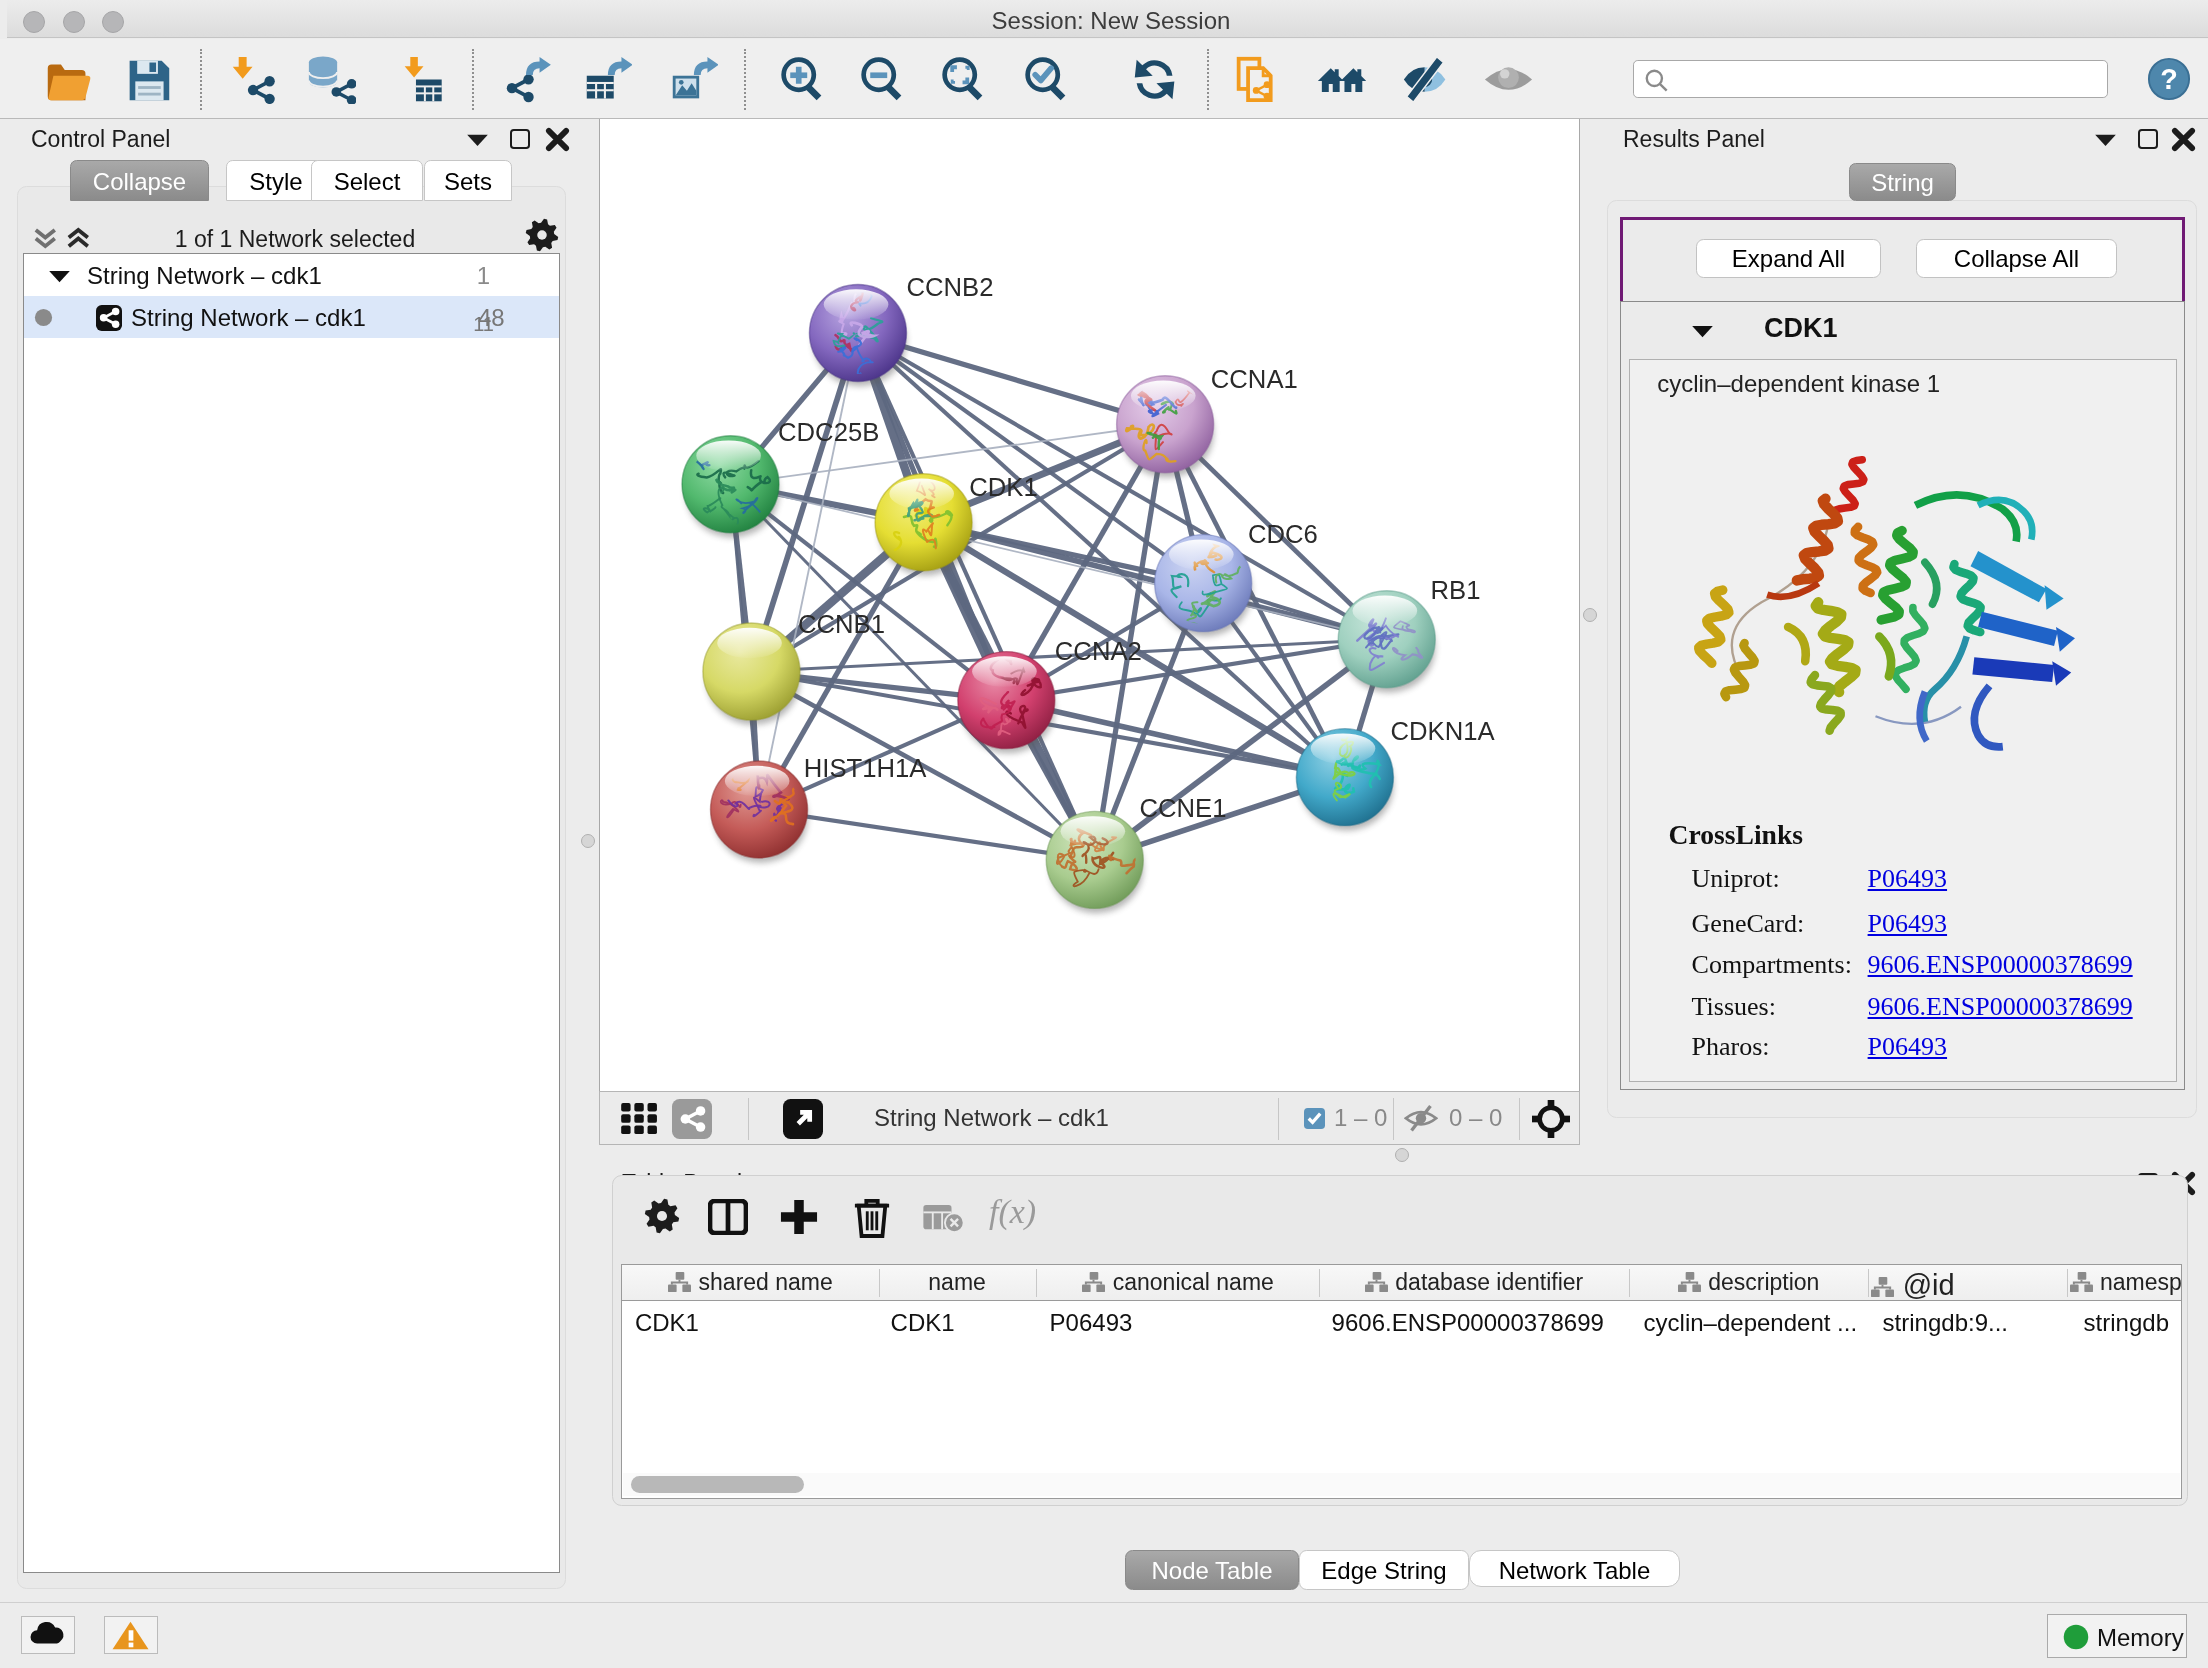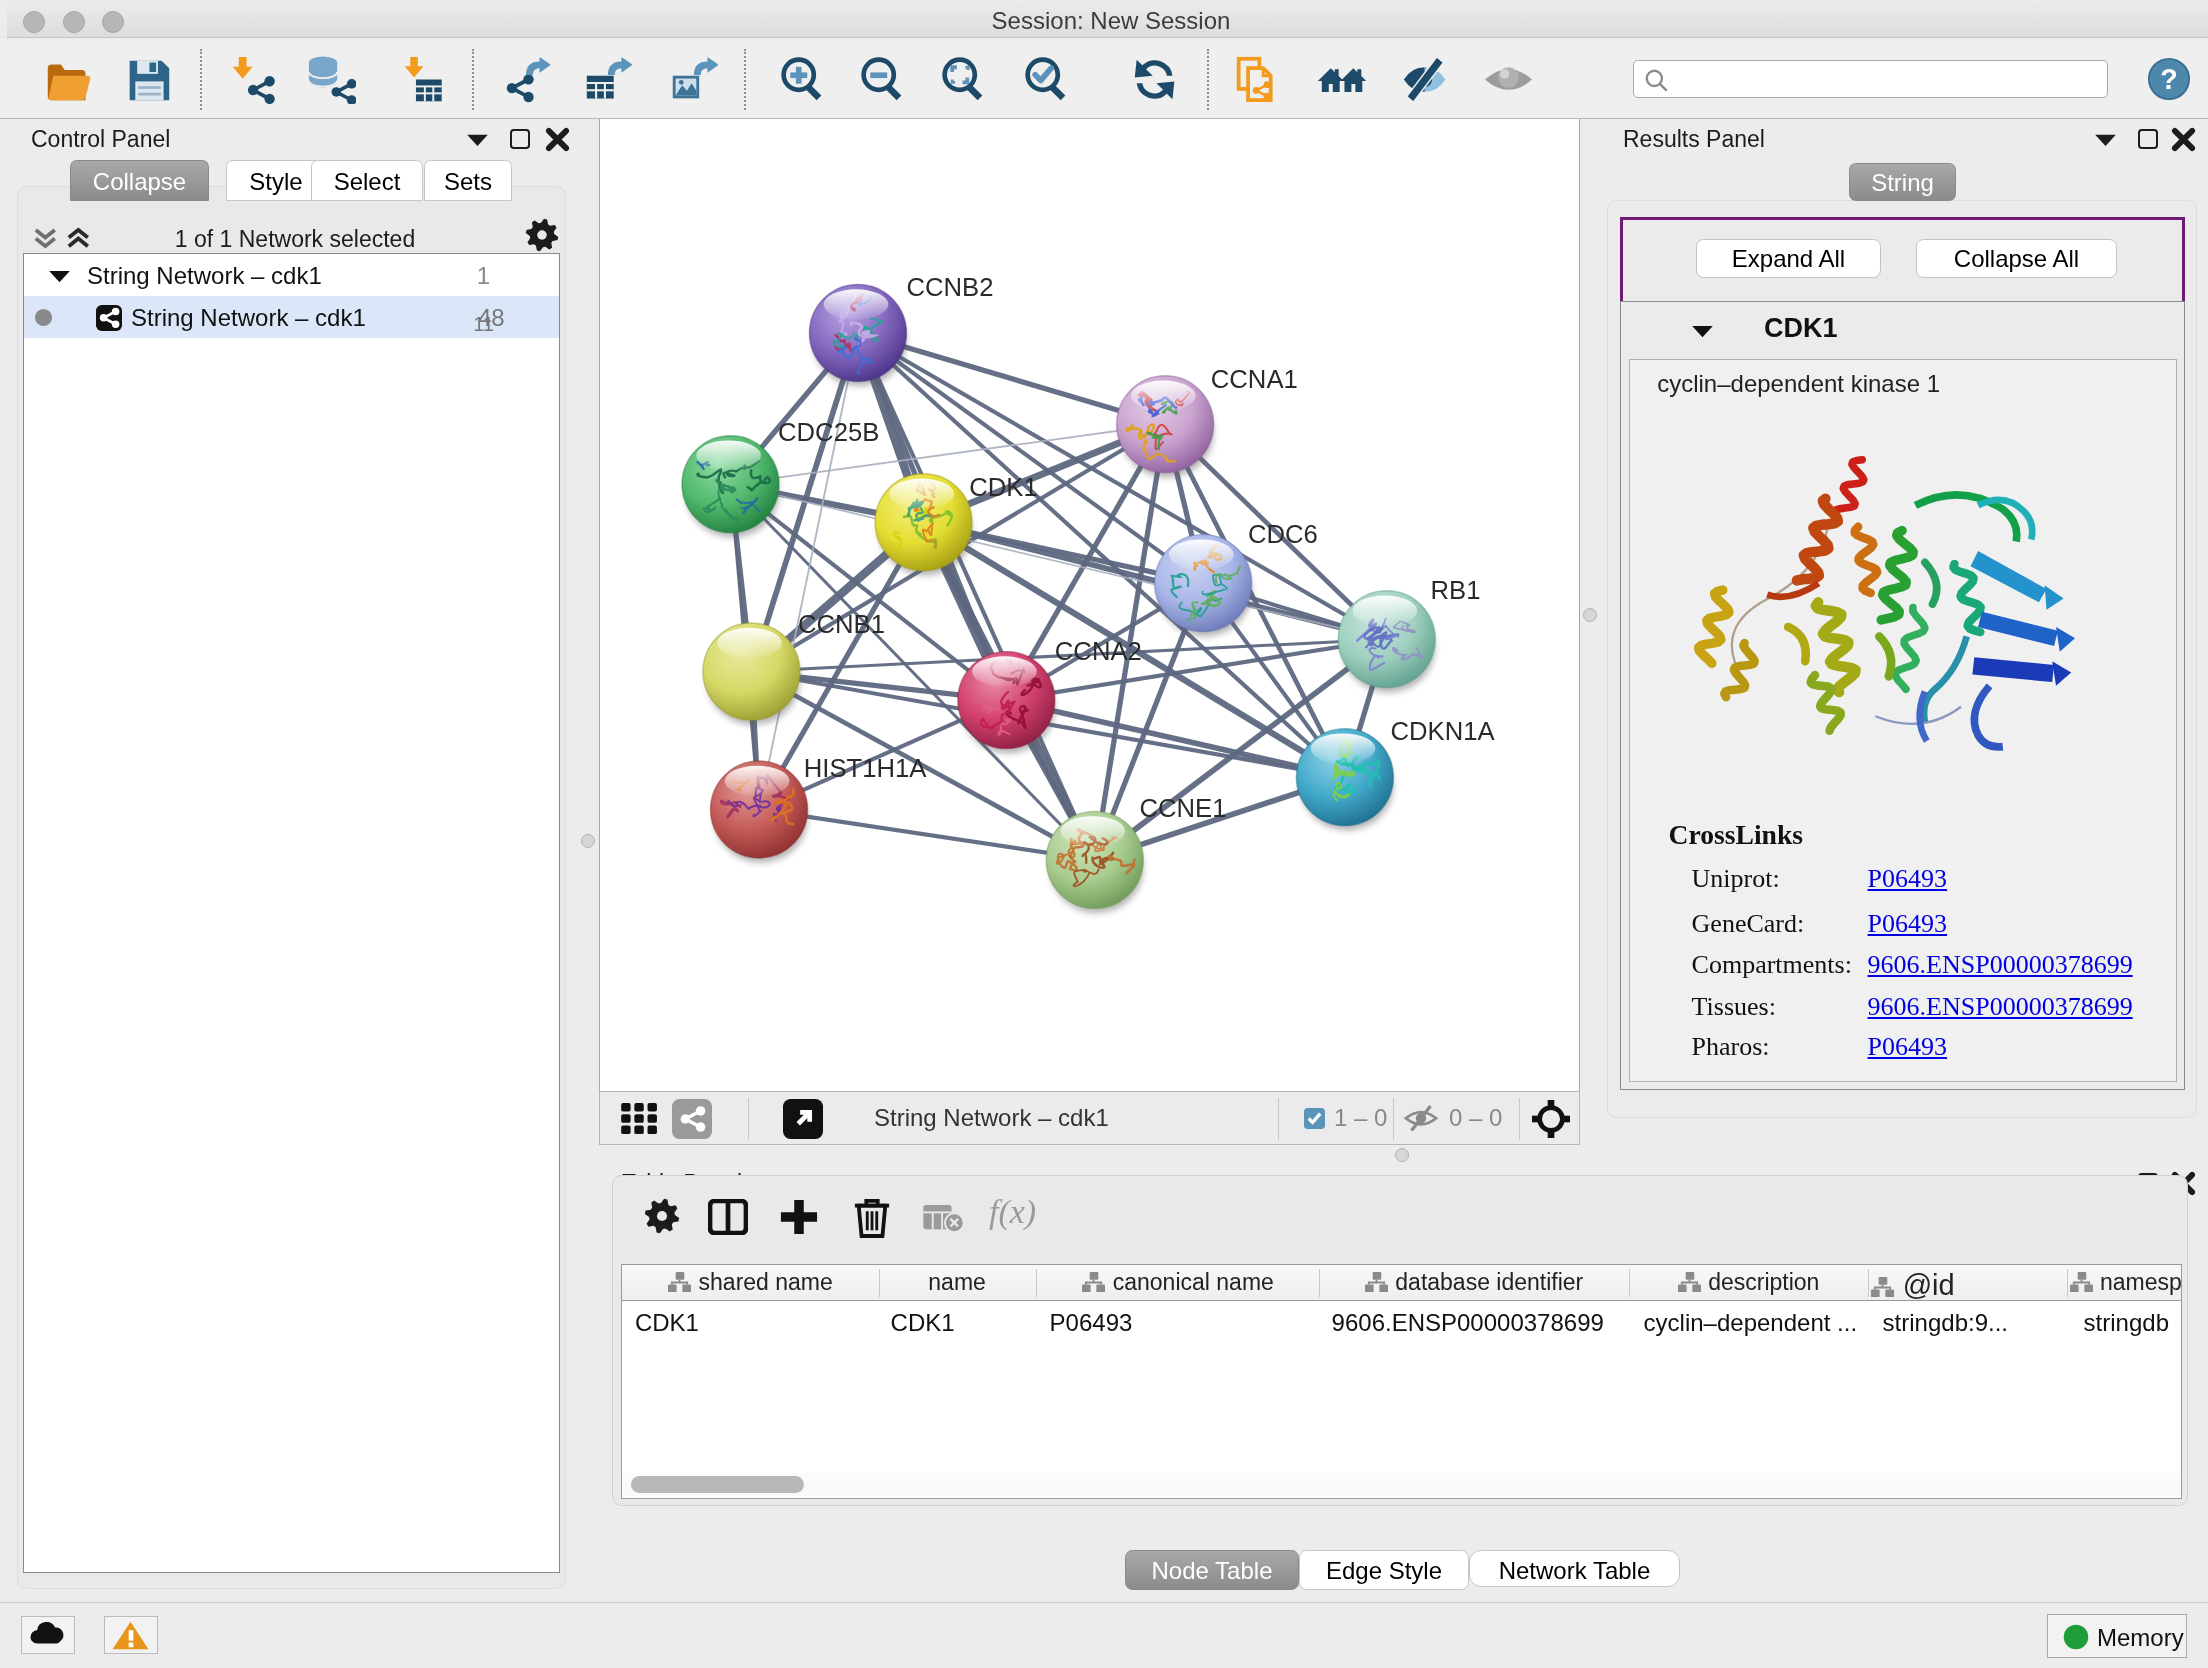--- a/index.html
+++ b/index.html
@@ -833,21 +833,21 @@
       <div class="abs" style="left:428px;top:44px;font-size:24px;color:#111;white-space:nowrap">P06493</div>
       <div class="abs" style="left:710px;top:44px;font-size:24px;color:#111;white-space:nowrap">9606.ENSP00000378699</div>
       <div class="abs" style="left:1022px;top:44px;font-size:24px;color:#111;white-space:nowrap">cyclin–dependent ...</div>
       <div class="abs" style="left:1261px;top:44px;font-size:24px;color:#111;white-space:nowrap">stringdb:9...</div>
       <div class="abs" style="left:1462px;top:44px;font-size:24px;color:#111;white-space:nowrap">stringdb</div>
       <div class="abs" style="left:1.9px;top:208px;width:1557px;height:23px;background:#fafafa"></div>
       <div class="abs" style="left:9.5px;top:211px;width:173px;height:17px;border-radius:8.6px;background:#b8b8b8"></div>
     </div>
   </div>
 <div class="tab tabsel abs" style="left:1125px;width:174px;top:1550px;border-radius:7.6px;height:40px;line-height:40px">Node Table</div>
-<div class="tab  abs" style="left:1299px;width:170px;top:1550px;border-radius:7.6px;height:40px;line-height:40px">Edge Style</div>
+<div class="tab  abs" style="left:1299px;width:170px;top:1550px;border-radius:7.6px;height:40px;line-height:40px">Edge String</div>
 <div class="tab  abs" style="left:1469px;width:211px;top:1550px;border-radius:12px;height:37px;line-height:40px">Network Table</div>
 <div class="abs" style="left:0;top:1602px;width:2208px;height:1px;background:#cfcfcf"></div>
 <div class="abs" style="left:21px;top:1616px;width:54px;height:38px;background:#f2f2f2;border:1px solid #bbb"><svg width="52" height="36" viewBox="0 0 55 38">
       <path d="M16 28 a7 7 0 0 1 0 -14 a10 10 0 0 1 19 -3 a8 8 0 0 1 6 14 q-2 3 -6 3 Z" fill="#111"></path>
     </svg></div>
 <div class="abs" style="left:104px;top:1616px;width:54px;height:38px;background:#f2f2f2;border:1px solid #bbb"><svg width="52" height="36" viewBox="0 0 55 38">
       <path d="M27 5 L46 34 L8 34 Z" fill="#e8951d"></path>
       <rect x="25" y="14" width="5" height="11" fill="#fff"></rect>
       <rect x="25" y="27" width="5" height="5" fill="#fff"></rect>
     </svg></div>

